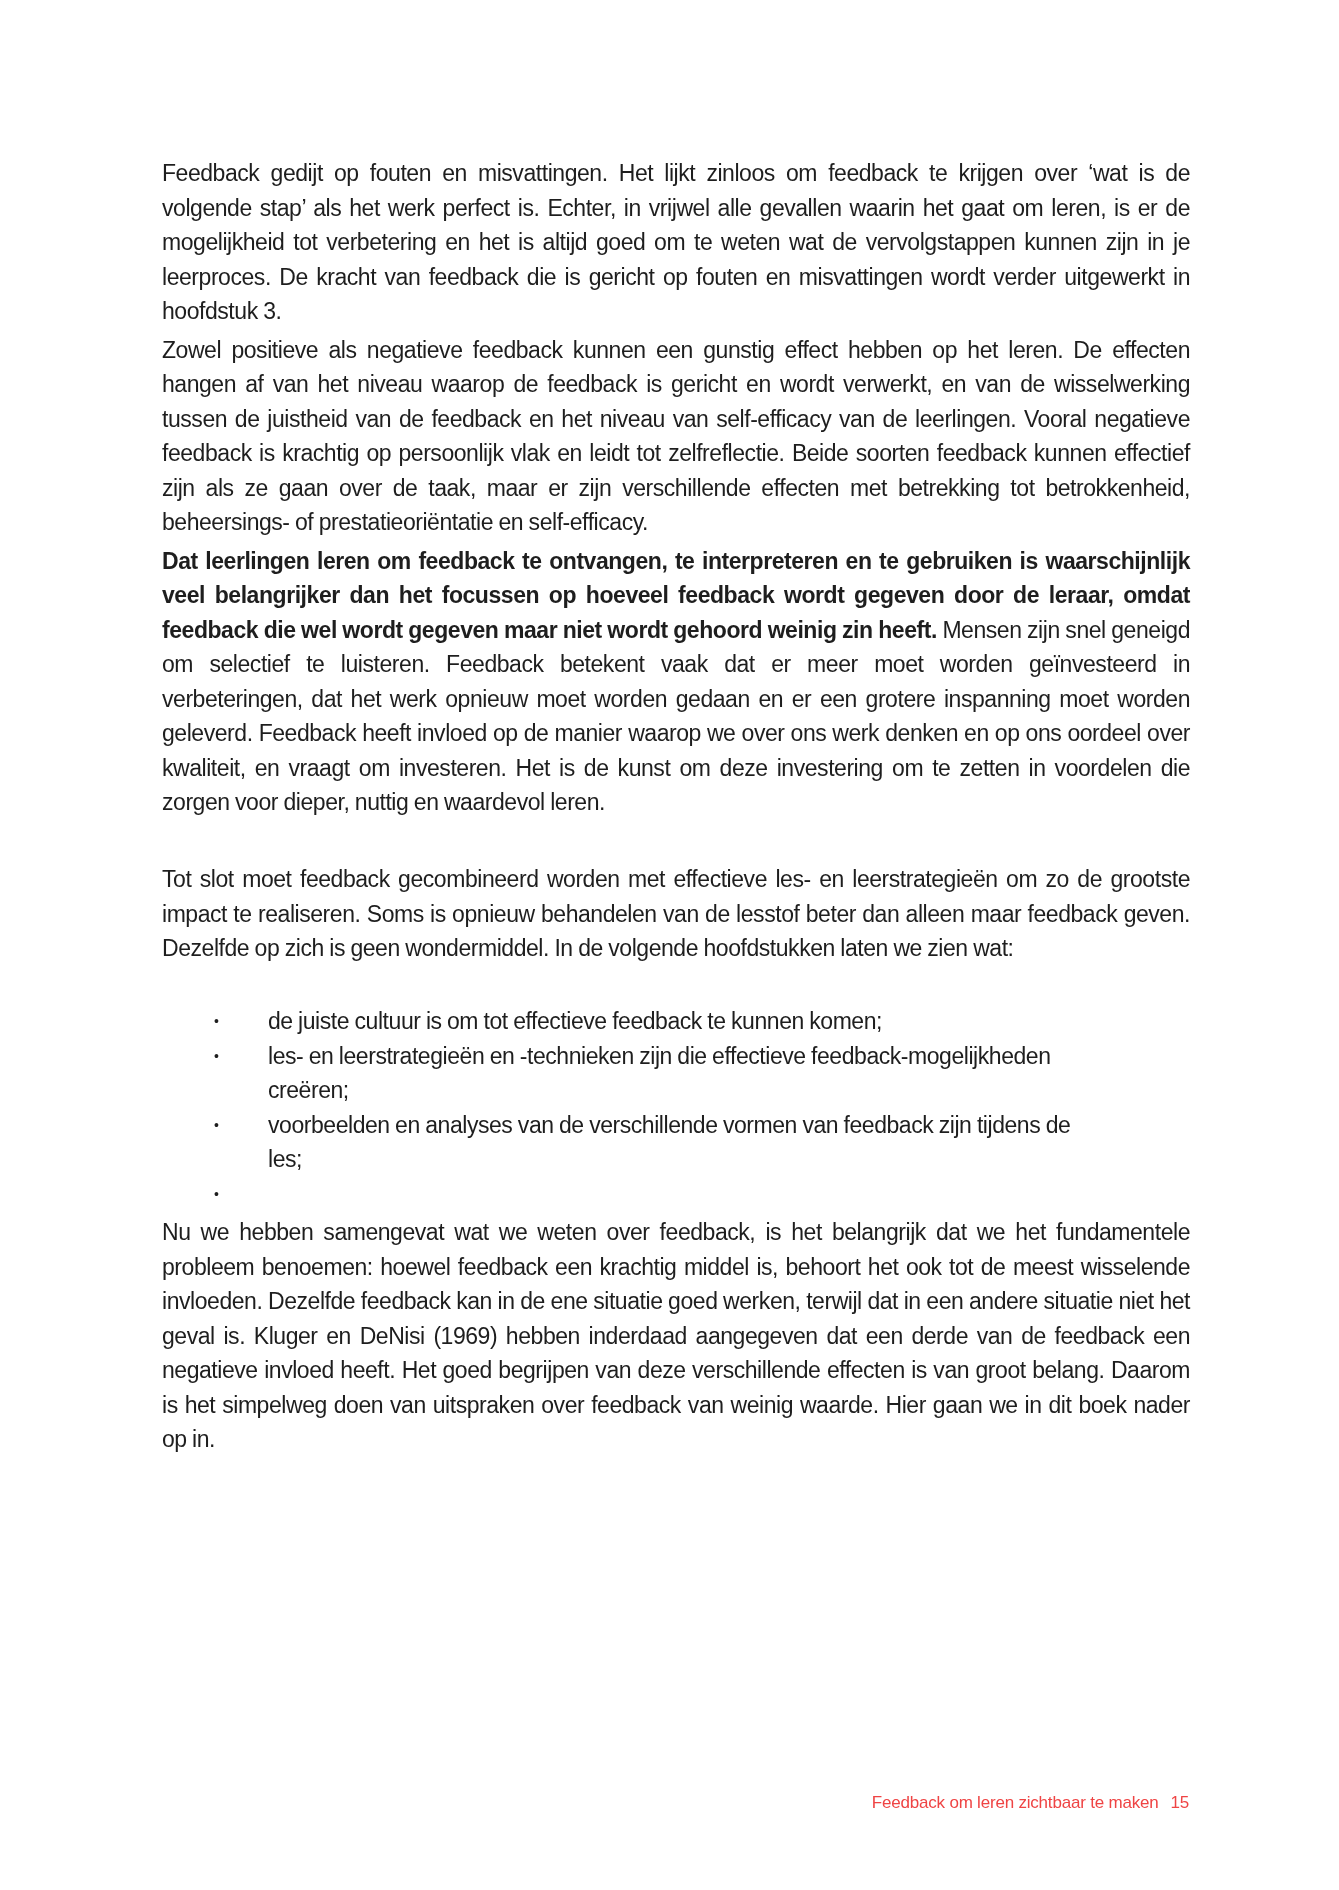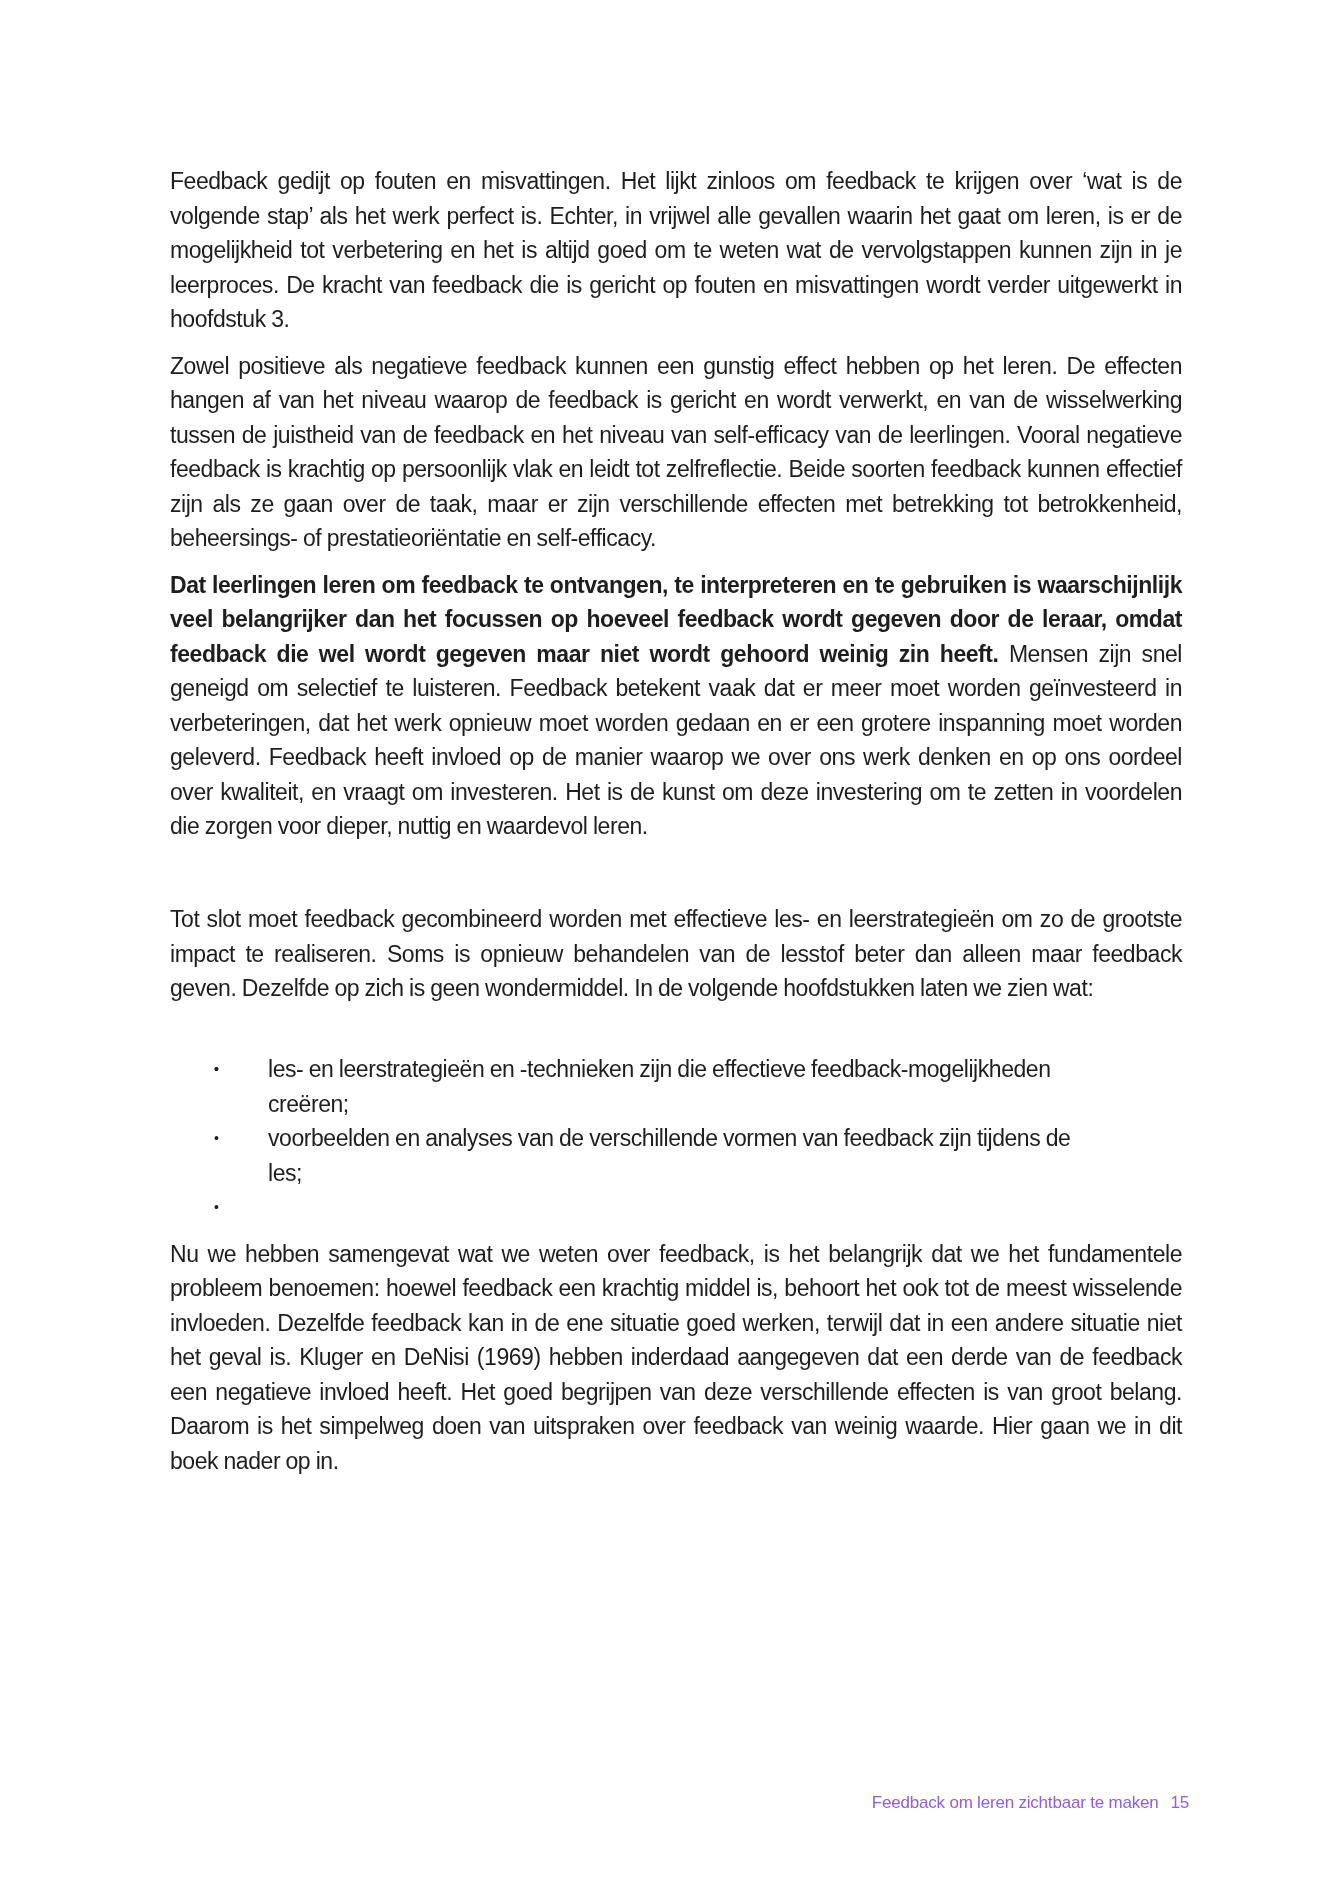--- a/index.html
+++ b/index.html
@@ -1,41 +1,41 @@
 <!DOCTYPE html>
 <html><head>
 <meta charset="utf-8">
 <style>
   html, body { margin:0; padding:0; background:#ffffff; }
   body { width:1339px; height:1890px; position:relative; overflow:hidden;
          font-family:"Liberation Sans", sans-serif; color:#1e1e1e; }
   .page { position:absolute; left:158px; top:152px; width:1036px; }
-  .para { font-size:23px; line-height:34.5px; margin:12px; text-align:justify;
+  .para { font-size:23px; line-height:34.5px; margin:4px; text-align:justify;
           letter-spacing:-0.45px; word-spacing:-0.5px; }
   .para b { font-weight:bold; }
   .gap { height:34.5px; }
   .list { margin:0; padding:0; list-style:none; margin-left:56px; width:880px; }
   .list li { position:relative; padding-left:54px; font-size:23px; line-height:34.5px;
              letter-spacing:-0.45px; word-spacing:-0.5px; }
   .bullet { position:absolute; left:0; top:0; font-size:14px; line-height:34.5px; }
-  .footer { position:absolute; right:150px; top:1793px; font-size:17px; color:#8b5cf6; letter-spacing:-0.2px; }
+  .footer { position:absolute; right:150px; top:1793px; font-size:17px; color:#ef4444; letter-spacing:-0.2px; }
   .footer .pn { margin-left:12px; }
 </style>
 </head>
 <body>
 
 <div class="page">
   <p class="para">Feedback gedijt op fouten en misvattingen. Het lijkt zinloos om feedback te krijgen over ‘wat is de volgende stap’ als het werk perfect is. Echter, in vrijwel alle gevallen waarin het gaat om leren, is er de mogelijkheid tot verbetering en het is altijd goed om te weten wat de vervolgstappen kunnen zijn in je leerproces. De kracht van feedback die is gericht op fouten en misvattingen wordt verder uitgewerkt in hoofdstuk 3.</p>
   <p class="para">Zowel positieve als negatieve feedback kunnen een gunstig effect hebben op het leren. De effecten hangen af van het niveau waarop de feedback is gericht en wordt verwerkt, en van de wisselwerking tussen de juistheid van de feedback en het niveau van self-efficacy van de leerlingen. Vooral negatieve feedback is krachtig op persoonlijk vlak en leidt tot zelfreflectie. Beide soorten feedback kunnen effectief zijn als ze gaan over de taak, maar er zijn verschillende effecten met betrekking tot betrokkenheid, beheersings- of prestatieoriëntatie en self-efficacy.</p>
   <p class="para"><b>Dat leerlingen leren om feedback te ontvangen, te interpreteren en te gebruiken is waarschijnlijk veel belangrijker dan het focussen op hoeveel feedback wordt gegeven door de leraar, omdat feedback die wel wordt gegeven maar niet wordt gehoord weinig zin heeft.</b><span> Mensen zijn snel geneigd om selectief te luisteren. Feedback betekent vaak dat er meer moet worden geïnvesteerd in verbeteringen, dat het werk opnieuw moet worden gedaan en er een grotere inspanning moet worden geleverd. Feedback heeft invloed op de manier waarop we over ons werk denken en op ons oordeel over kwaliteit, en vraagt om investeren. Het is de kunst om deze investering om te zetten in voordelen die zorgen voor dieper, nuttig en waardevol leren.</span></p>
   <div class="gap"></div>
   <p class="para">Tot slot moet feedback gecombineerd worden met effectieve les- en leerstrategieën om zo de grootste impact te realiseren. Soms is opnieuw behandelen van de lesstof beter dan alleen maar feedback geven. Dezelfde op zich is geen wondermiddel. In de volgende hoofdstukken laten we zien wat:</p>
   <div class="gap"></div>
   <ul class="list">
-    <li><span class="bullet">•</span></li>
+    <li><span class="bullet">•</span><span>de juiste cultuur is om tot effectieve feedback te kunnen komen;</span></li>
     <li><span class="bullet">•</span><span>les- en leerstrategieën en -technieken zijn die effectieve feedback-mogelijkheden creëren;</span></li>
     <li><span class="bullet">•</span><span>voorbeelden en analyses van de verschillende vormen van feedback zijn tijdens de les;</span></li>
     <li><span class="bullet">•</span></li>
   </ul>
   <div class="gap"></div>
   <p class="para">Nu we hebben samengevat wat we weten over feedback, is het belangrijk dat we het fundamentele probleem benoemen: hoewel feedback een krachtig middel is, behoort het ook tot de meest wisselende invloeden. Dezelfde feedback kan in de ene situatie goed werken, terwijl dat in een andere situatie niet het geval is. Kluger en DeNisi (1969) hebben inderdaad aangegeven dat een derde van de feedback een negatieve invloed heeft. Het goed begrijpen van deze verschillende effecten is van groot belang. Daarom is het simpelweg doen van uitspraken over feedback van weinig waarde. Hier gaan we in dit boek nader op in.</p>
 </div>
 
 <div class="footer">
   <span>Feedback om leren zichtbaar te maken</span><span class="pn">15</span>

